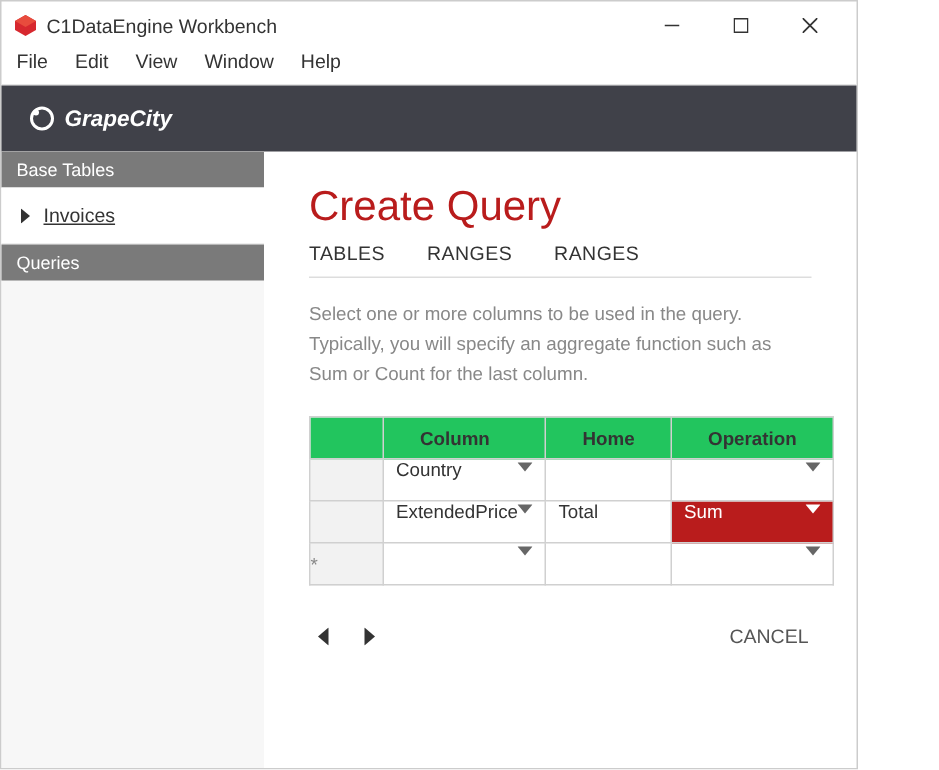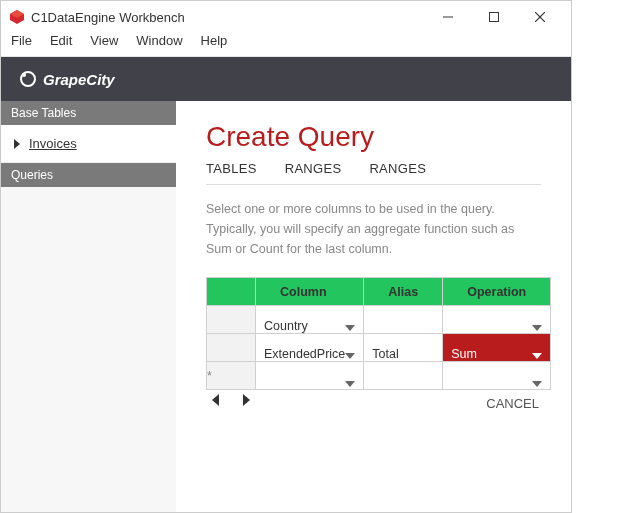--- a/index.html
+++ b/index.html
@@ -24,28 +24,28 @@
     .main { flex: 1; padding: 20px 30px 20px 30px; overflow: auto; }
     .page-title { font-size: 28px; font-weight: 300; color: #b91c1c; }
     .tabs { display: flex; gap: 28px; border-bottom: 1px solid #ddd; margin-bottom: 14px; }
     .tab { font-size: 13px; font-weight: 400; padding: 8px 0; cursor: pointer; color: #333; letter-spacing: 0.3px; }
     .tab.active { color: #0085c7; border-bottom: 2px solid #0085c7; margin-bottom: -1px; }
     .help-text { font-size: 12.5px; color: #888; line-height: 1.6; margin-bottom: 18px; max-width: 360px; }
     .grid { width: 345px; border: 1px solid #d0d0d0; border-collapse: collapse; }
     .grid th, .grid td { border: 1px solid #d0d0d0; height: 28px; font-size: 12.5px; text-align: left; }
     .grid th { background: #22c55e; font-weight: 600; padding: 0 24px; }
     .row-head { width: 26px; background: #f2f2f2; text-align: center; }
-    .cell { padding: 0 8px; display: flex; align-items: flex-end; justify-content: space-between; height: 100%; }
+    .cell { padding: 0 8px; display: flex; align-items: flex-start; justify-content: space-between; height: 100%; }
     .cell-text { flex: 1; overflow: hidden; text-overflow: ellipsis; white-space: nowrap; }
     .dropdown-caret { width: 10px; height: 10px; flex-shrink: 0; }
     .op-selected { background: #b91c1c; color: #fff; }
     .col-column { width: 105px; }
     .col-alias { width: 102px; }
     .col-op { width: 110px; }
-    .wizard-footer { display: flex; align-items: flex-start; justify-content: space-between; width: 345px; }
+    .wizard-footer { display: flex; align-items: center; justify-content: space-between; margin-top: 20px; width: 345px; }
     .nav-arrows { display: flex; gap: 10px; }
     .nav-arrow { width: 20px; height: 20px; display: flex; align-items: center; justify-content: center; cursor: pointer; }
     .cancel-btn { background: none; border: none; font-size: 13px; color: #555; cursor: pointer; padding: 6px 12px; }
   </style>
 </head>
 <body>
 
 <div class="window">
 
   <div class="titlebar">
@@ -116,21 +116,21 @@
         <div class="tab">RANGES</div>
       </div>
 
       <div class="help-text">Select one or more columns to be used in the query. Typically, you will specify an aggregate function such as Sum or Count for the last column.</div>
 
       <table class="grid">
         <thead>
           <tr>
             <th class="row-head"></th>
             <th class="col-column">Column</th>
-            <th class="col-alias">Alias</th>
+            <th class="col-alias">Home</th>
             <th class="col-op">Operation</th>
           </tr>
         </thead>
         <tbody>
 
           <tr>
             <td class="row-head"></td>
             <td>
               <div class="cell">
                 <span class="cell-text">Country</span>

